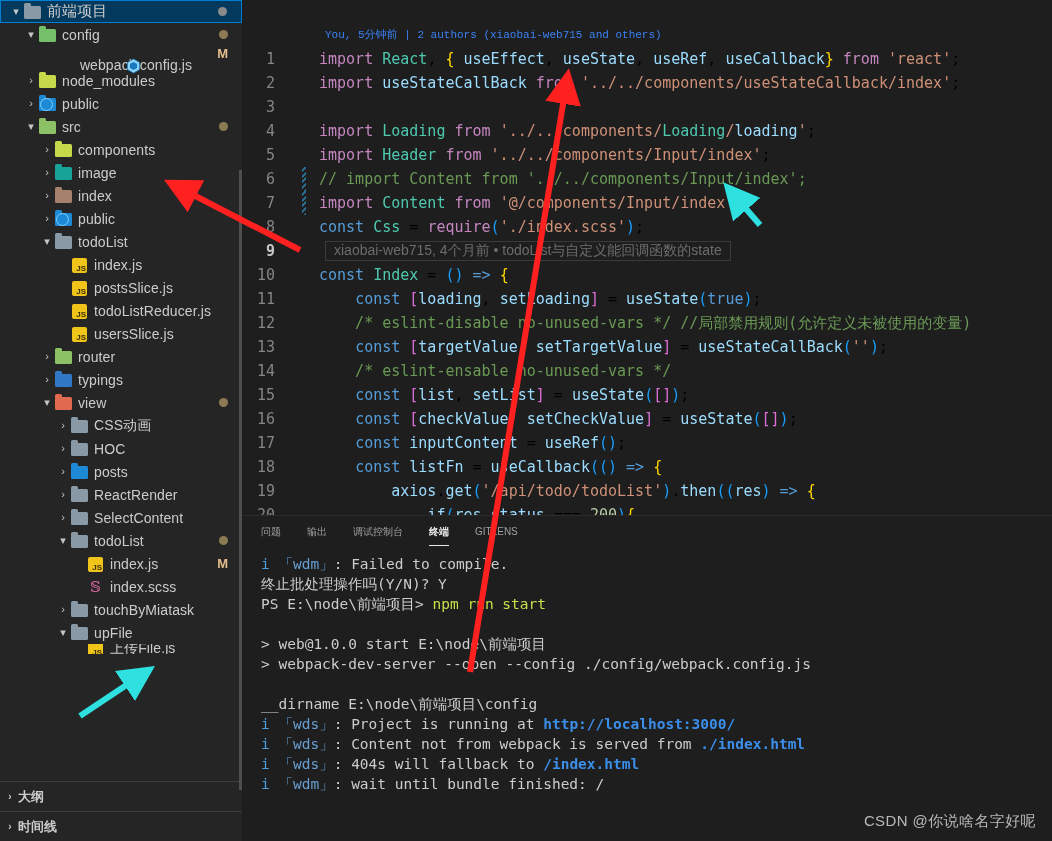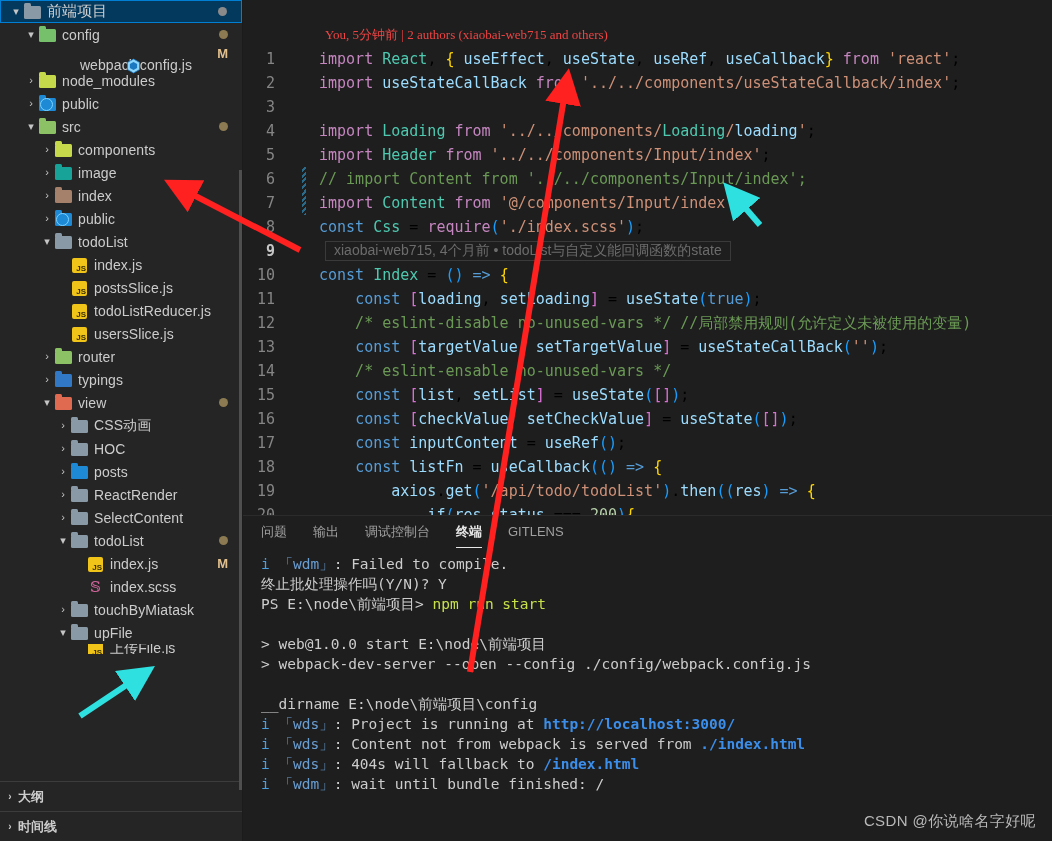--- a/index.html
+++ b/index.html
@@ -94,22 +94,22 @@
     white-space:nowrap;
   }
   .breadcrumb span { margin-right:4px; }
 
   .editor {
     position:relative; height: 493px; background:#1e1e1e; overflow:hidden;
     font-family:"DejaVu Sans Mono", monospace;
   }
   .blame-top {
     position:absolute; top:0; left:0; height:25px; width:100%;
-    color:#ef4444; font-size:13px; display:flex; align-items:center;
-    padding-left:82px; font-family:Liberation Serif, serif;
+    color:#3b82f6; font-size:11px; display:flex; align-items:center;
+    padding-left:82px; font-family:Liberation Mono, monospace;
   }
   .codeline {
     position:relative; height:24px; display:flex; align-items:center;
     font-size:15px; white-space:pre; font-family:"DejaVu Sans Mono", monospace;
   }
   .ln {
     width:58px; min-width:58px; text-align:right; padding-right:26px;
     color:#858585; font-size:15px; font-family:"DejaVu Sans Mono", monospace;
   }
   .codeline.cur .ln { color:#c6c6c6; font-weight:700; }
@@ -132,21 +132,21 @@
   .n  { color:#b5cea8; }  
   .br1{ color:#ffd700; }
   .br2{ color:#da70d6; }
   .br3{ color:#179fff; }
   .cl { color:#4ec9b0; }
   .bool { color:#569cd6; }
 
   
   .panel { flex:1 1 auto; background:#1e1e1e; border-top:1px solid #2b2b2b; position:relative; overflow:hidden; }
   .ptabs { height:34px; display:flex; align-items:center; padding-left:18px; gap:26px; }
-  .ptab { color:#a0a0a0; font-size:13px; position:relative; padding-bottom:3px; }
+  .ptab { color:#a0a0a0; font-size:10px; position:relative; padding-bottom:3px; }
   .ptab.active { color:#e7e7e7; font-weight:700; }
   .ptab.active:after {
     content:""; position:absolute; left:0; right:0; bottom:-4px; height:1px; background:#e7e7e7;
   }
   .term { padding:4px 0 0 18px; font-family:"DejaVu Sans Mono", monospace; font-size:14.5px; line-height:20px; color:#cccccc; }
   .term .ln0 { white-space:pre; height:20px; }
   .ti { color:#4a9fe0; }
   .tb { color:#6a9fd4; }
   .tg { color:#c8e04a; }
   .tl { color:#3b8eea; font-weight:700; }

